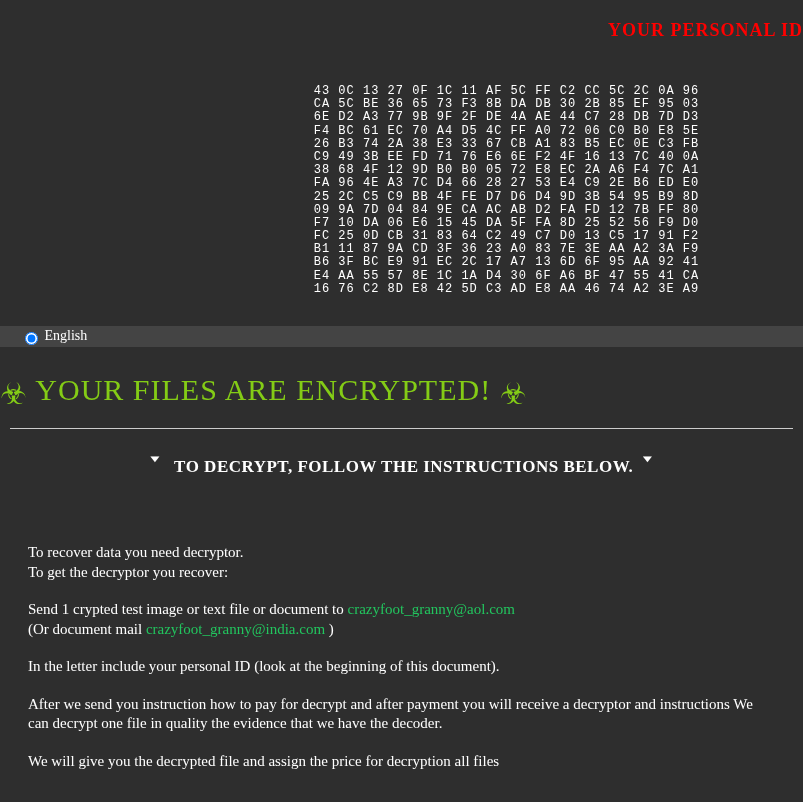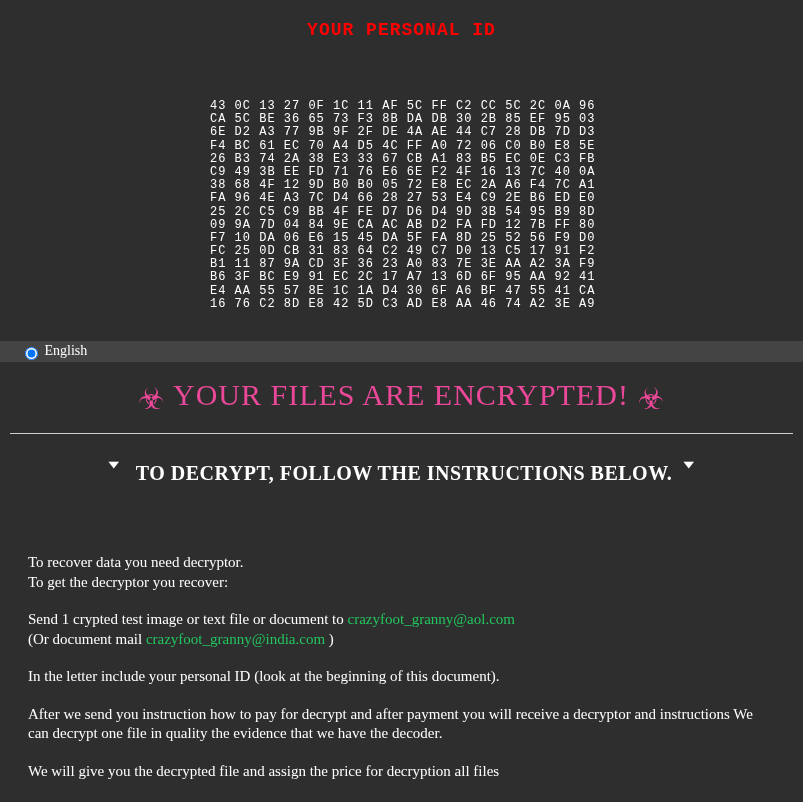--- a/index.html
+++ b/index.html
@@ -11,72 +11,70 @@
     width: 803px;
   }
   .container {
     width: 803px;
   }
   .top-panel {
     background: #2e2e2e;
     padding: 20px 0 30px 0;
   }
   .pid-title {
-    text-align: center;
+    text-align: right;
     color: #ff0000;
     font-weight: bold;
     font-size: 18px;
     letter-spacing: 1px;
-    margin-bottom: 60px;
-    font-family: Liberation Mono, monospace;
+    margin-bottom: 44px;
   }
   .hex-block {
     font-family: "Courier New", monospace;
     font-size: 12px;
     color: #ffffff;
     white-space: pre;
-    text-align: left;
+    text-align: center;
     display: block;
     margin-left: 210px;
     line-height: 1.1;
     letter-spacing: 1px;
   }
   .lang-bar {
     background: #444444;
     padding: 2px 20px;
     font-size: 14px;
   }
   .lang-bar input[type="radio"] {
     vertical-align: middle;
   }
   .main-panel {
     background: #2e2e2e;
     padding: 0 0 20px 0;
   }
   h1.encrypted {
-    text-align: center;
     font-weight: normal;
     font-size: 30px;
-    color: #ec4899;
-    margin: 16px 0 18px 0;
+    color: #84cc16;
+    margin: 26px 0 18px 0;
     letter-spacing: 1px;
   }
   .biohazard {
     font-size: 30px;
     vertical-align: middle;
   }
   hr.divider {
     border: none;
     border-top: 1px solid #cccccc;
     margin: 0 10px 25px 10px;
   }
   .subhead {
     text-align: center;
     font-weight: bold;
-    font-size: 20px;
+    font-size: 17px;
     letter-spacing: 0.5px;
     margin-bottom: 60px;
   }
   .body-text {
     padding: 0 28px;
     font-size: 15px;
     line-height: 1.3;
   }
   .body-text p {
     margin: 0 0 18px 0;

